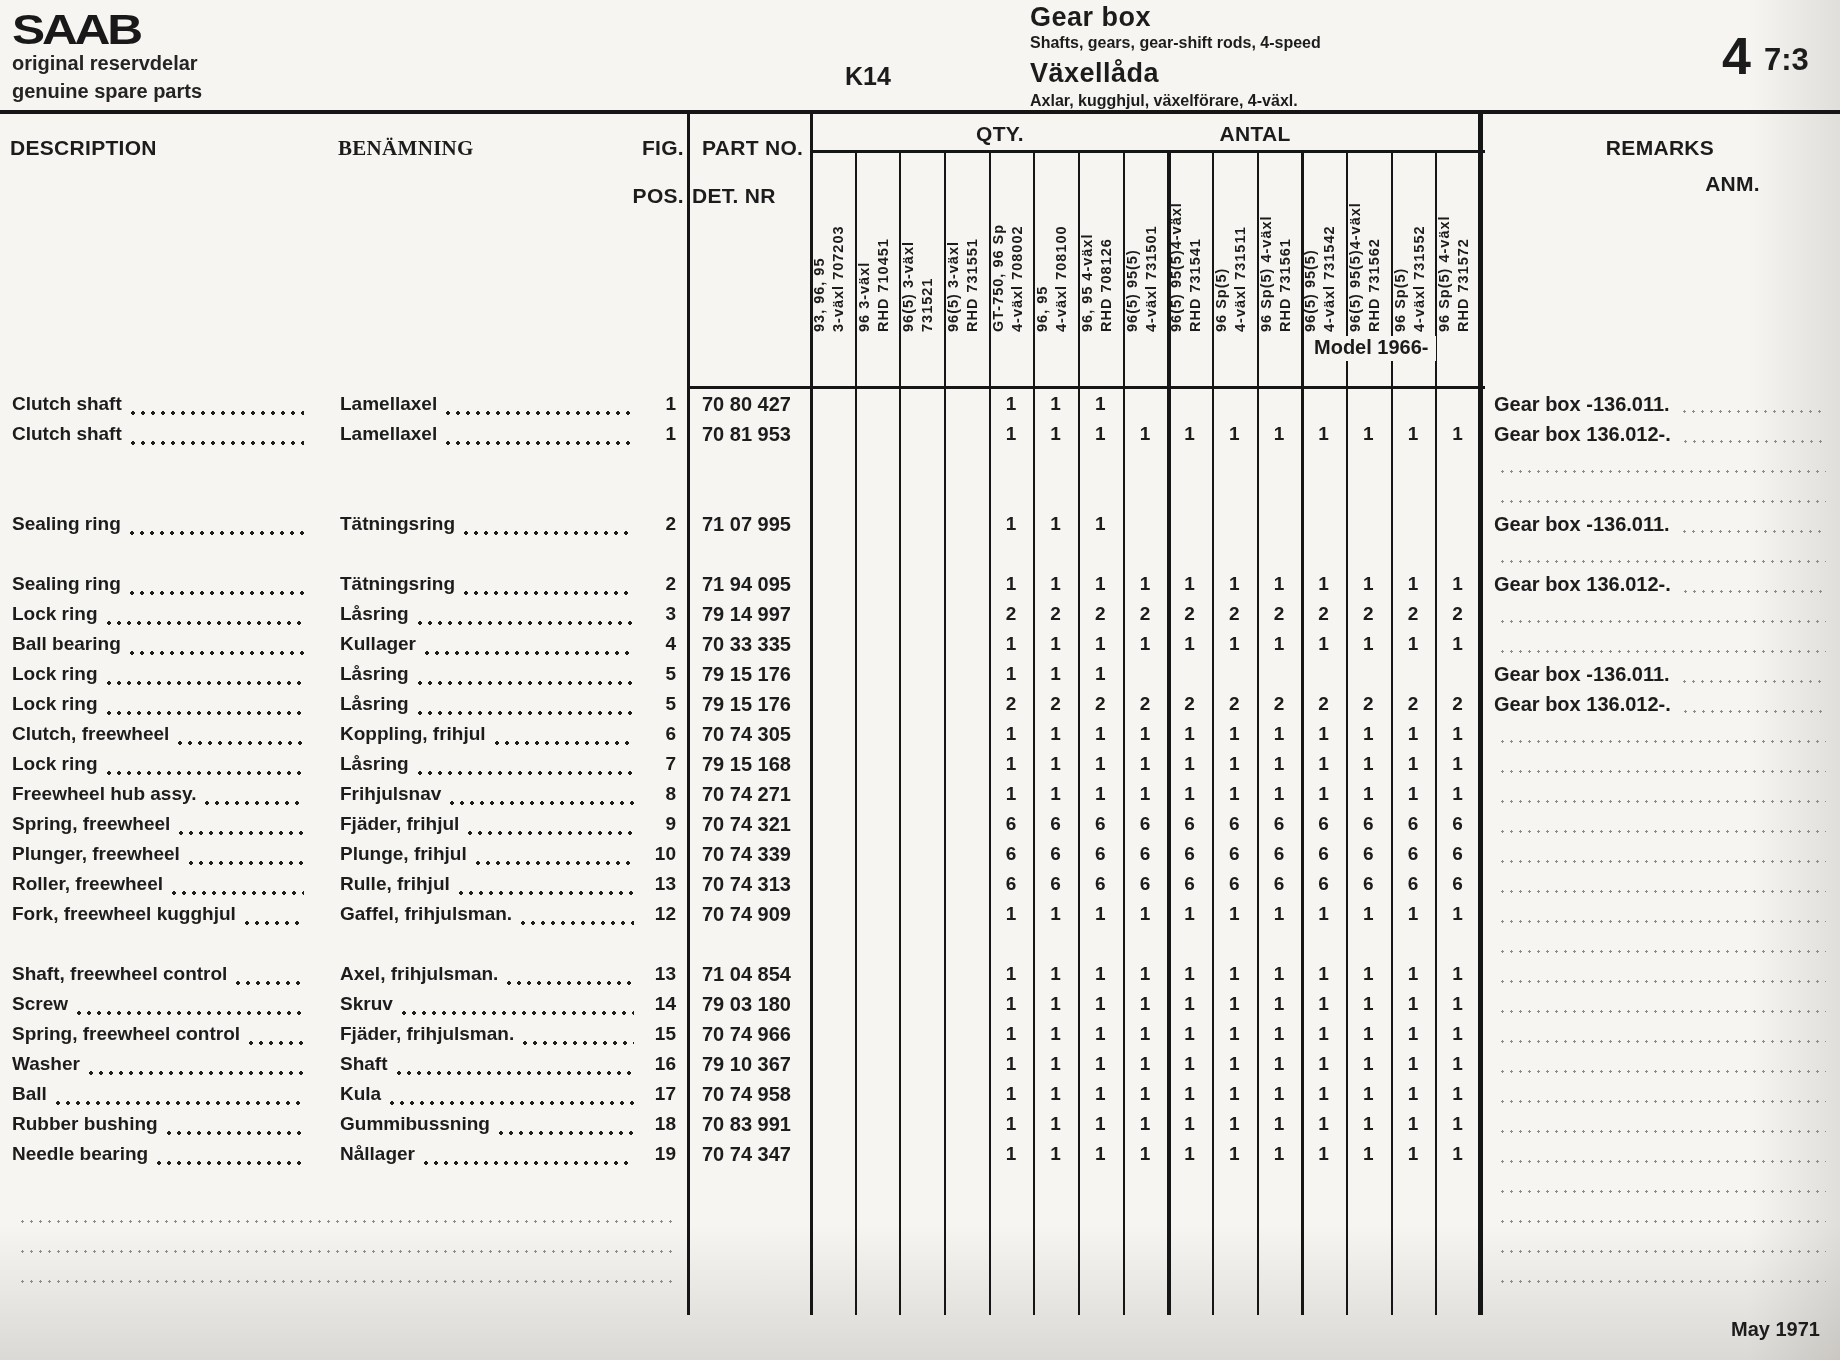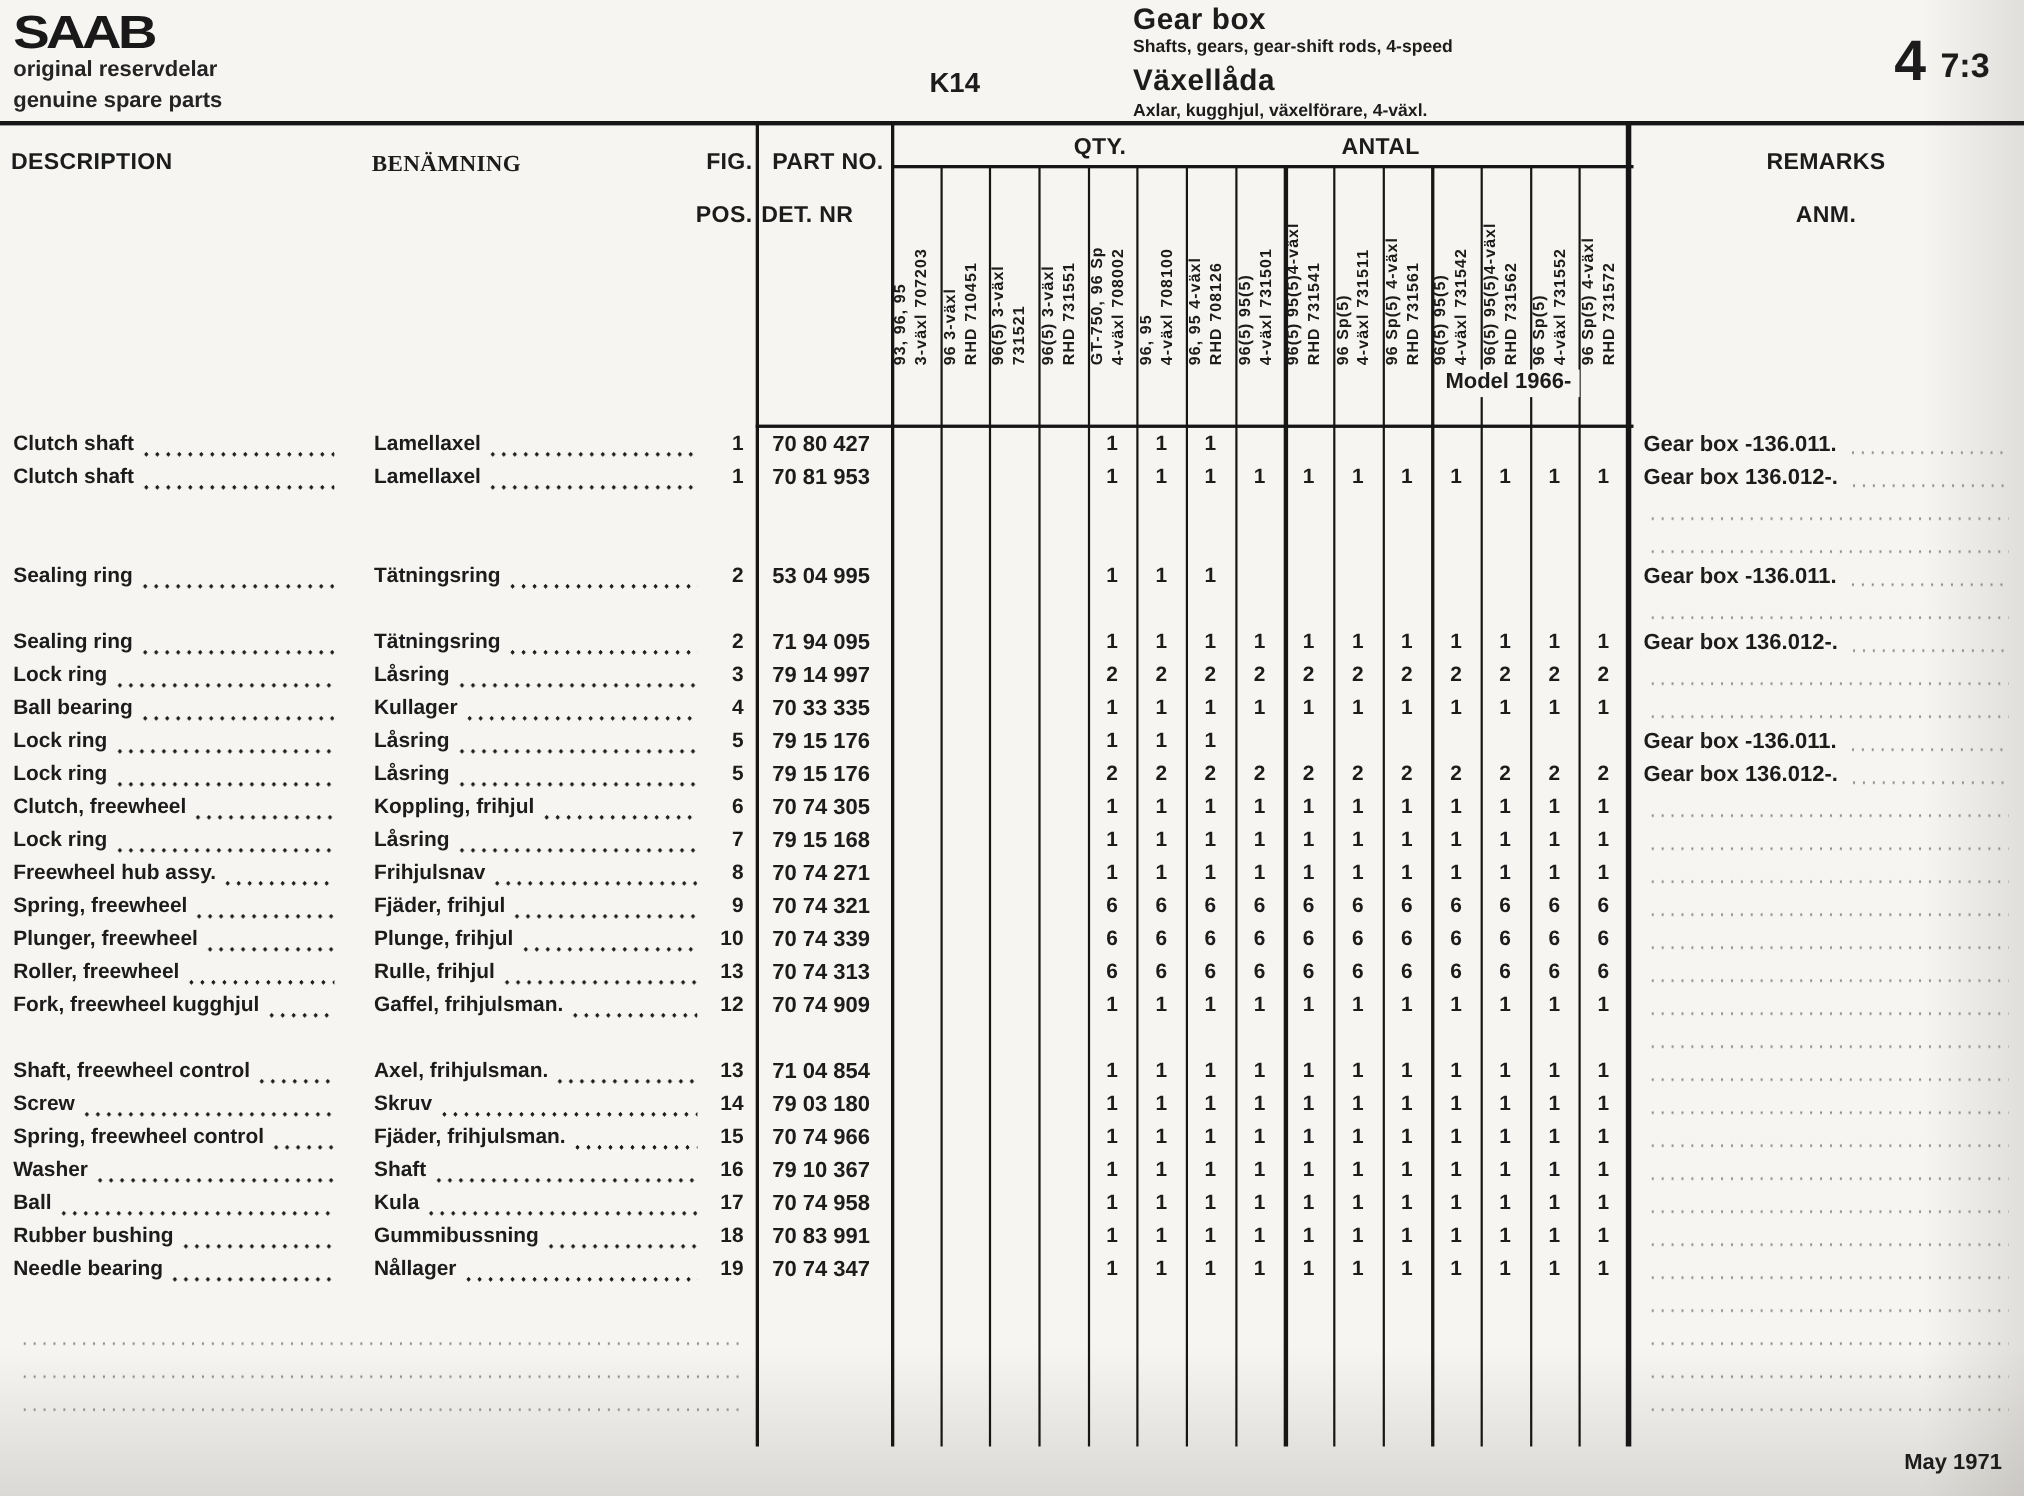--- a/index.html
+++ b/index.html
@@ -34,21 +34,21 @@
   .th{font-size:21px;font-weight:bold;letter-spacing:0.3px;}
   .h-desc{left:10px;top:136px;}
   .h-ben{left:338px;top:136px;font-family:Liberation Serif, serif;}
   .h-fig{left:600px;top:136px;width:84px;text-align:right;}
   .h-pos{left:600px;top:184px;width:84px;text-align:right;}
   .h-part{left:702px;top:136px;}
   .h-det{left:692px;top:184px;}
   .h-qty{left:930px;top:122px;width:140px;text-align:center;}
   .h-antal{left:1180px;top:122px;width:150px;text-align:center;}
   .h-remarks{left:1560px;top:136px;width:200px;text-align:center;}
-  .h-anm{left:1560px;top:184px;width:200px;text-align:center;}
+  .h-anm{left:1560px;top:172px;width:200px;text-align:right;}
   
   .vcol{position:absolute;top:150px;height:182px;z-index:2;}
   .vtext{width:100%;height:100%;writing-mode:vertical-rl;transform:rotate(180deg);
     font-size:14.5px;font-weight:bold;letter-spacing:1px;line-height:19px;white-space:nowrap;padding-left:3px;box-sizing:border-box;}
   .model-note{left:1306px;top:336px;font-size:20px;font-weight:bold;background:#f6f5f2;padding:0 8px 2px 8px;z-index:3;}
   
   #rows{position:absolute;left:0;top:390px;width:1840px;z-index:2;}
   .row{position:relative;height:30px;font-size:19px;font-weight:bold;}
   .cell{position:absolute;top:0;height:30px;line-height:28px;white-space:nowrap;}
   .c-desc{left:12px;width:300px;display:flex;}
@@ -270,21 +270,21 @@
     <div class="row">
       <div class="cell c-desc">
         <span>Sealing ring</span>
         <span class="lead"></span>
       </div>
       <div class="cell c-ben">
         <span>Tätningsring</span>
         <span class="lead"></span>
       </div>
       <div class="cell c-fig">2</div>
-      <div class="cell c-part">53 04 995</div>
+      <div class="cell c-part">71 07 995</div>
       <div class="cell c-qty" style="left: 988.667px; width: 44.6667px;">1</div>
       <div class="cell c-qty" style="left: 1033.33px; width: 44.6667px;">1</div>
       <div class="cell c-qty" style="left: 1078px; width: 44.6667px;">1</div>
       <div class="cell c-remark">
         <span class="remark-text">Gear box -136.011.</span>
         <span class="lead-light"></span>
       </div>
     </div>
     <div class="row">
       <div class="cell c-remark">

